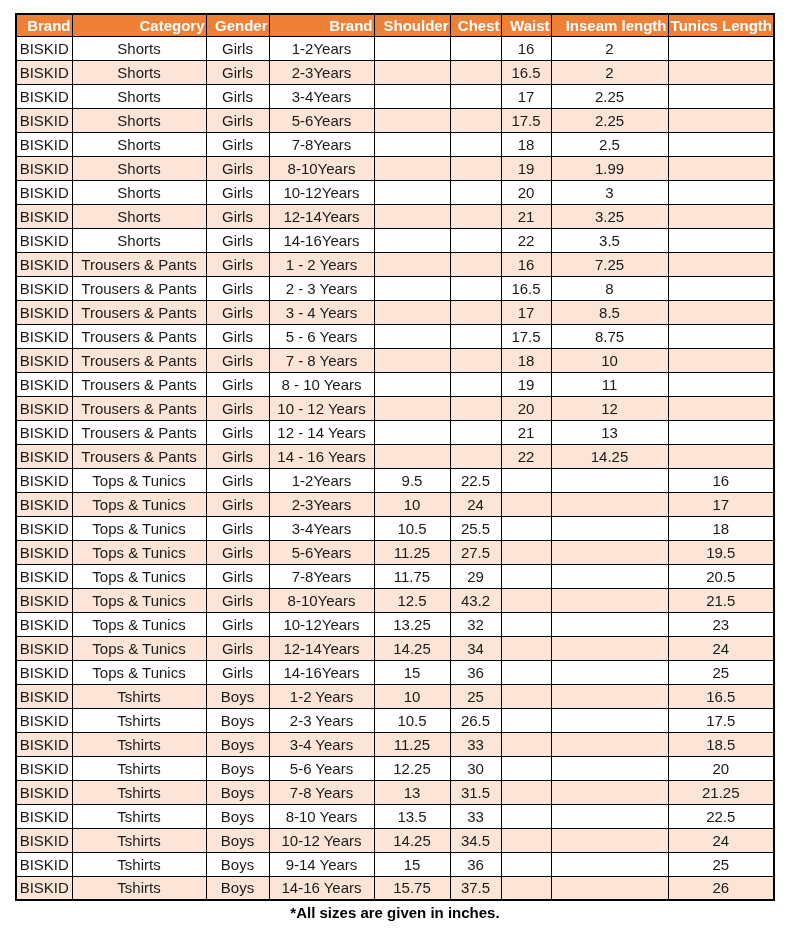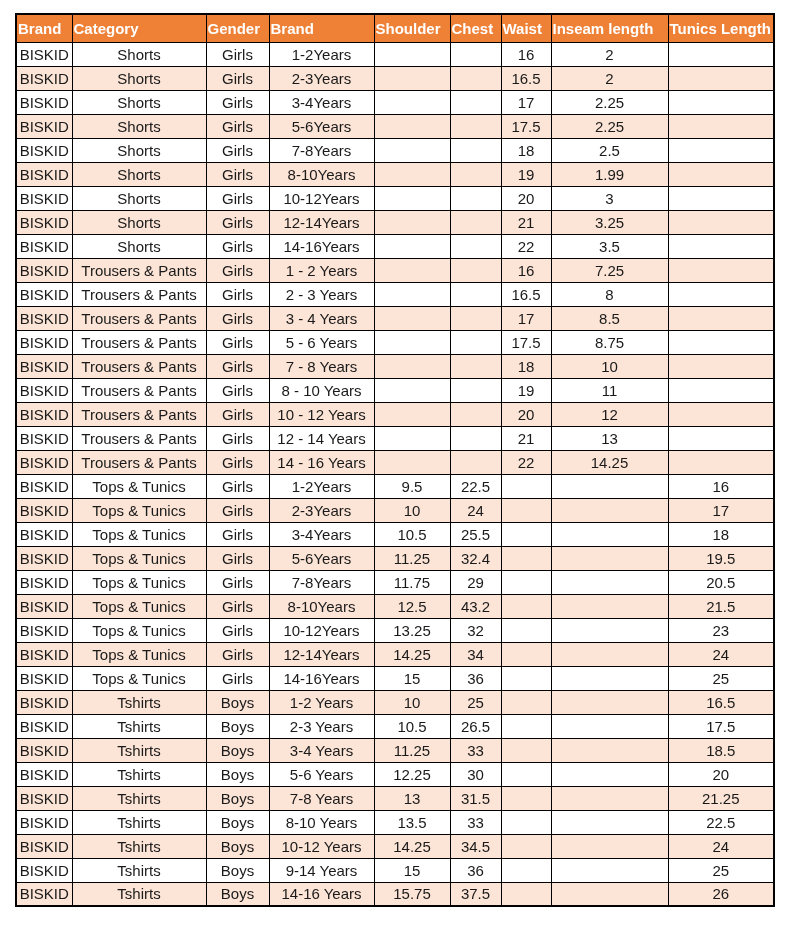--- a/index.html
+++ b/index.html
@@ -21,23 +21,23 @@
     border-collapse: collapse;
     table-layout: fixed;
     width: 758px;
     border: 2px solid #000000;
   }
   table.size-chart th {
     background: #EF8137;
     color: #ffffff;
     font-weight: bold;
     font-size: 15px;
-    height: 28px;
+    height: 22px;
     border: 1px solid #000000;
-    text-align: left;
+    text-align: right;
     vertical-align: middle;
     padding: 0 1px;
   }
   table.size-chart td {
     border: 1px solid #000000;
     height: 24px;
     font-size: 15px;
     color: #1a1a1a;
     text-align: center;
     vertical-align: middle;
@@ -317,21 +317,21 @@
           <td></td>
           <td></td>
           <td>18</td>
         </tr>
         <tr>
           <td>BISKID</td>
           <td>Tops &amp; Tunics</td>
           <td>Girls</td>
           <td>5-6Years</td>
           <td>11.25</td>
-          <td>32.4</td>
+          <td>27.5</td>
           <td></td>
           <td></td>
           <td>19.5</td>
         </tr>
         <tr>
           <td>BISKID</td>
           <td>Tops &amp; Tunics</td>
           <td>Girls</td>
           <td>7-8Years</td>
           <td>11.75</td>
@@ -478,13 +478,14 @@
           <td>Boys</td>
           <td>14-16 Years</td>
           <td>15.75</td>
           <td>37.5</td>
           <td></td>
           <td></td>
           <td>26</td>
         </tr>
       </tbody>
   </table>
+  <p class="footnote">*All sizes are given in inches.</p>
 </div>
 
 </body></html>

